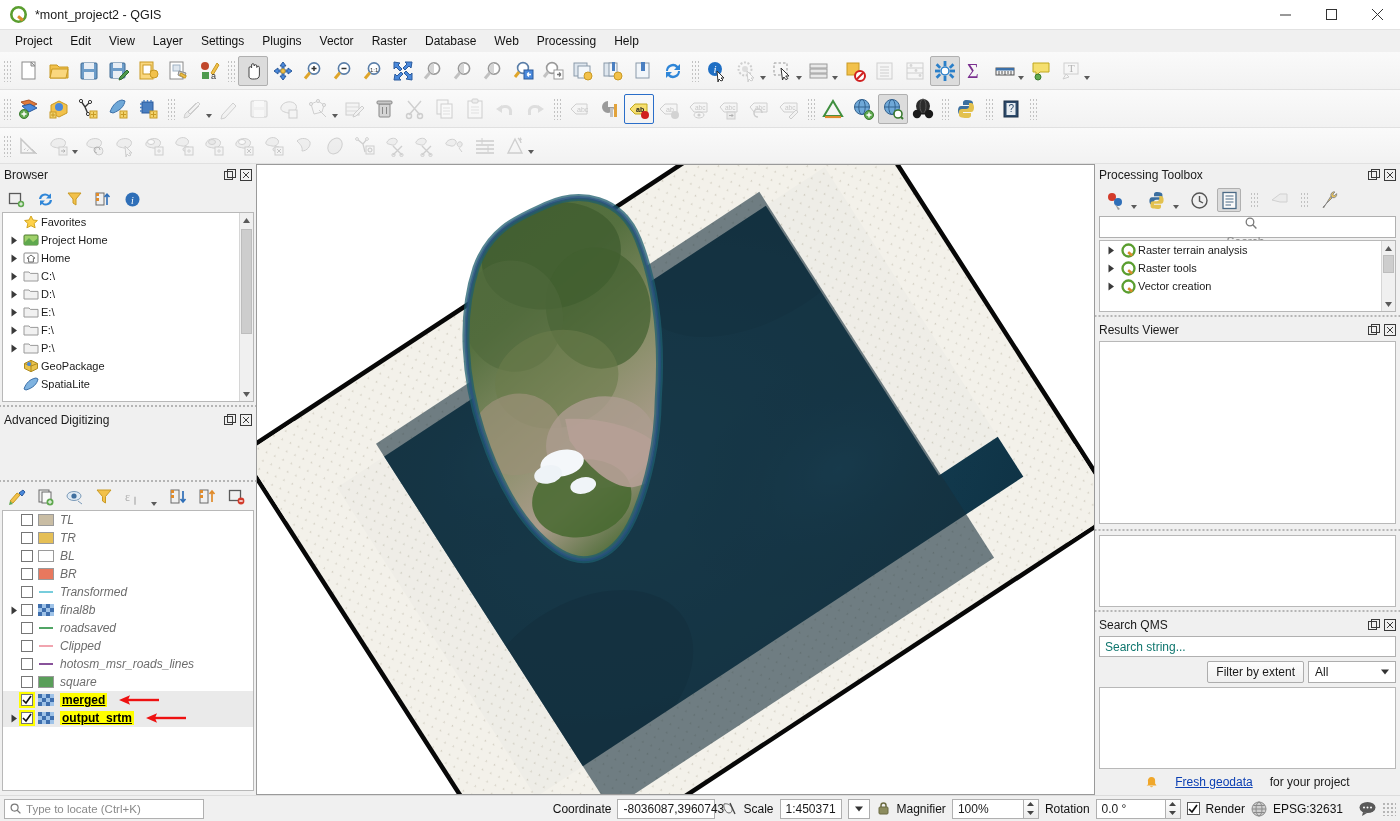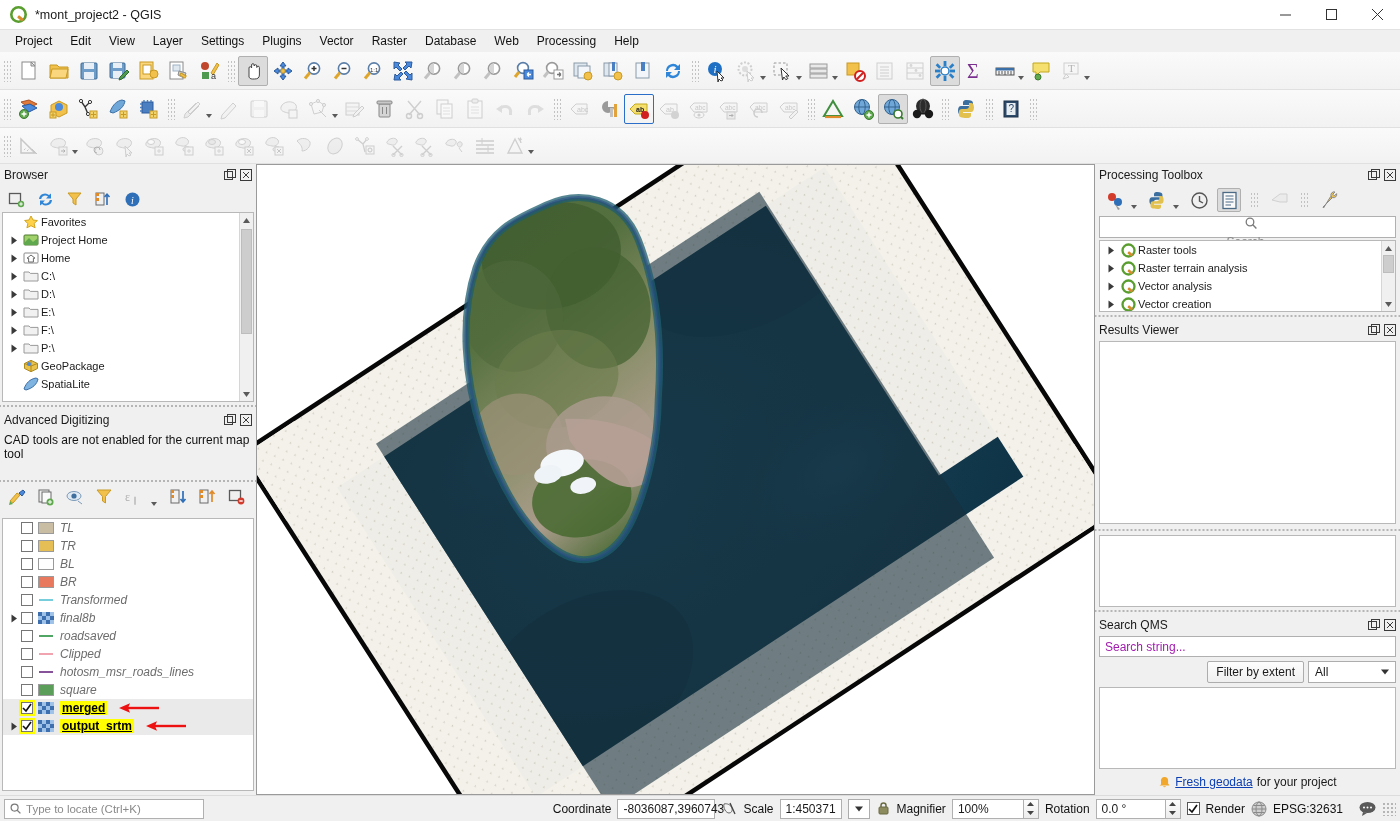--- a/index.html
+++ b/index.html
@@ -86,21 +86,21 @@
   
   .right-dock { width: 305px; flex:0 0 305px; display:flex; flex-direction:column; background:#f0f0f0; }
   .proc-tb { height:28px; display:flex; align-items:center; padding-left:8px; gap:6px; }
   .search-box { height:22px; margin:2px 4px; background:#fff; border:1px solid #b0b0b0; display:flex; align-items:center; padding-left:6px; gap:6px; font-size:12px; color:#8a8a8a;flex-direction:column; }
   .proc-tree { background:#fff; border:1px solid #b8b8b8; margin:0 4px; position:relative; overflow:hidden; }
   .white-box { background:#fff; border:1px solid #b8b8b8; margin:0 4px; }
   .qms-row { display:flex; justify-content:flex-end; align-items:center; gap:4px; padding:4px; }
   .btn { height:22px; border:1px solid #adadad; background: linear-gradient(#fdfdfd,#efefef); padding:0 8px; font-size:12px; display:flex; align-items:center; border-radius:2px;}
   .combo { height:22px; width:88px; border:1px solid #adadad; background:#fff; font-size:12px; display:flex; align-items:center; padding-left:6px; position:relative;}
   .combo .cb-arrow { position:absolute; right:6px; top:50%; transform:translateY(-50%); width:0;height:0;border-left:4px solid transparent;border-right:4px solid transparent;border-top:5px solid #333;}
-  .fresh { display:flex; align-items:center; justify-content:center; gap:4px; font-size:12px; padding:6px 0; }
+  .fresh { display:flex; align-items:center; justify-content:center; gap:17px; font-size:12px; padding:6px 0; }
   .fresh a { color:#0b3fb3; text-decoration: underline; }
 
   
   .statusbar { height:26px; flex:0 0 26px; display:flex; align-items:center; background:#f0f0f0; border-top:1px solid #dcdcdc; padding:0 4px; gap:6px; }
   .locate { width:200px; height:20px; background:#fff; border:1px solid #b0b0b0; display:flex;align-items:center; gap:5px; padding-left:5px; color:#8a8a8a; font-size:11.5px;}
   .sb-label { font-size:12px; color:#111; }
   .sb-field { height:20px; border:1px solid #b0b0b0; background:#fff; font-size:12px; display:flex; align-items:center; padding:0 5px; }
   .spin { display:flex; }
   .spin-btns { width:15px; border:1px solid #b0b0b0; border-left:none; background:linear-gradient(#fdfdfd,#ececec); display:flex; flex-direction:column; }
   .spin-btns div { flex:1; display:flex; align-items:center; justify-content:center; }
@@ -1039,21 +1039,20 @@
             </span>
             <span class="pbtn">
               <svg width="12" height="12">
                   <rect x="0.5" y="0.5" width="11" height="11" fill="none" stroke="#3a3a3a"></rect>
                   <line x1="3" y1="3" x2="9" y2="9" stroke="#3a3a3a"></line>
                   <line x1="9" y1="3" x2="3" y2="9" stroke="#3a3a3a"></line>
                 </svg>
             </span>
           </div>
         </div>
-        <div class="msg">CAD tools are not enabled for the current map tool</div>
       </div>
 
       <div class="dotgrip" style="margin-top:10px;"></div>
 
       <div class="layers-panel">
         <div class="layers-tb">
           <span>
             <svg width="18" height="18">
                 <path d="M2 13 l7 -8 l3 2 l-7 8z" fill="#f2c14b" stroke="#c99a24"></path>
                 <path d="M11 5 l4 -3 l2 2 l-3 4z" fill="#4a89dc" stroke="#2a5a9c"></path>
@@ -1104,21 +1103,21 @@
               </svg>
           </span>
           <span>
             <svg width="18" height="18">
                 <rect x="1.5" y="2.5" width="11" height="10" fill="none" stroke="#5a5a5a" stroke-width="1.3"></rect>
                 <circle cx="13" cy="13" r="3.4" fill="#d23b2b"></circle>
                 <path d="M11.3 13h3.4" stroke="#fff" stroke-width="1.4"></path>
               </svg>
           </span>
         </div>
-        <div class="tree" style="flex:1 1 auto; margin:8px 2px 4px 2px;text-decoration:underline;">
+        <div class="tree" style="flex:1 1 auto; margin:0 2px 4px 2px;text-decoration:underline;">
           <div id="layer-rows" style="position:absolute;inset:0;overflow:hidden;">
               <div class="lrow">
                 <span class="arrow"></span>
                 <span class="cbx"></span>
                 <span class="swatch" style="background: rgb(201, 189, 164);"></span>
                 <span class="lname">TL</span>
               </div>
               <div class="lrow">
                 <span class="arrow"></span>
                 <span class="cbx"></span>
@@ -1462,49 +1461,35 @@
                   <svg width="7" height="9">
                     <path d="M0.5 0.5 L6 4.5 L0.5 8.5z" fill="#3a3a3a"></path>
                   </svg>
                 </span>
                 <span class="tico">
                   <svg width="15" height="15" viewBox="0 0 15 15">
                     <circle cx="7.5" cy="7.5" r="6" fill="none" stroke="#5a9e2f" stroke-width="2.3"></circle>
                     <rect x="8" y="8" width="5.5" height="2.8" rx="1" fill="#d98b2b" transform="rotate(40 8 8)"></rect>
                   </svg>
                 </span>
-                <span>Raster tools</span>
+                <span>Raster terrain analysis</span>
               </div>
               <div class="trow">
                 <span class="arrow">
                   <svg width="7" height="9">
                     <path d="M0.5 0.5 L6 4.5 L0.5 8.5z" fill="#3a3a3a"></path>
                   </svg>
                 </span>
                 <span class="tico">
                   <svg width="15" height="15" viewBox="0 0 15 15">
                     <circle cx="7.5" cy="7.5" r="6" fill="none" stroke="#5a9e2f" stroke-width="2.3"></circle>
                     <rect x="8" y="8" width="5.5" height="2.8" rx="1" fill="#d98b2b" transform="rotate(40 8 8)"></rect>
                   </svg>
                 </span>
-                <span>Raster terrain analysis</span>
-              </div>
-              <div class="trow">
-                <span class="arrow">
-                  <svg width="7" height="9">
-                    <path d="M0.5 0.5 L6 4.5 L0.5 8.5z" fill="#3a3a3a"></path>
-                  </svg>
-                </span>
-                <span class="tico">
-                  <svg width="15" height="15" viewBox="0 0 15 15">
-                    <circle cx="7.5" cy="7.5" r="6" fill="none" stroke="#5a9e2f" stroke-width="2.3"></circle>
-                    <rect x="8" y="8" width="5.5" height="2.8" rx="1" fill="#d98b2b" transform="rotate(40 8 8)"></rect>
-                  </svg>
-                </span>
-                <span>Vector analysis</span>
+                <span>Raster tools</span>
               </div>
               <div class="trow">
                 <span class="arrow">
                   <svg width="7" height="9">
                     <path d="M0.5 0.5 L6 4.5 L0.5 8.5z" fill="#3a3a3a"></path>
                   </svg>
                 </span>
                 <span class="tico">
                   <svg width="15" height="15" viewBox="0 0 15 15">
                     <circle cx="7.5" cy="7.5" r="6" fill="none" stroke="#5a9e2f" stroke-width="2.3"></circle>
@@ -1573,21 +1558,21 @@
             <span class="pbtn">
               <svg width="12" height="12">
                   <rect x="0.5" y="0.5" width="11" height="11" fill="none" stroke="#3a3a3a"></rect>
                   <line x1="3" y1="3" x2="9" y2="9" stroke="#3a3a3a"></line>
                   <line x1="9" y1="3" x2="3" y2="9" stroke="#3a3a3a"></line>
                 </svg>
             </span>
           </div>
         </div>
         <div style="margin:0 4px;">
-          <div style="height:21px;background:#fff;border:1px solid #b0b0b0;display:flex;align-items:center;padding-left:5px;color:#a21caf;font-size:12px;">
+          <div style="height:21px;background:#fff;border:1px solid #b0b0b0;display:flex;align-items:center;padding-left:5px;color:#0f766e;font-size:12px;">
             <span>Search string...</span>
           </div>
         </div>
         <div class="qms-row">
           <div class="btn">Filter by extent</div>
           <div class="combo">
             <span>All</span>
             <span class="cb-arrow"></span>
           </div>
         </div>

